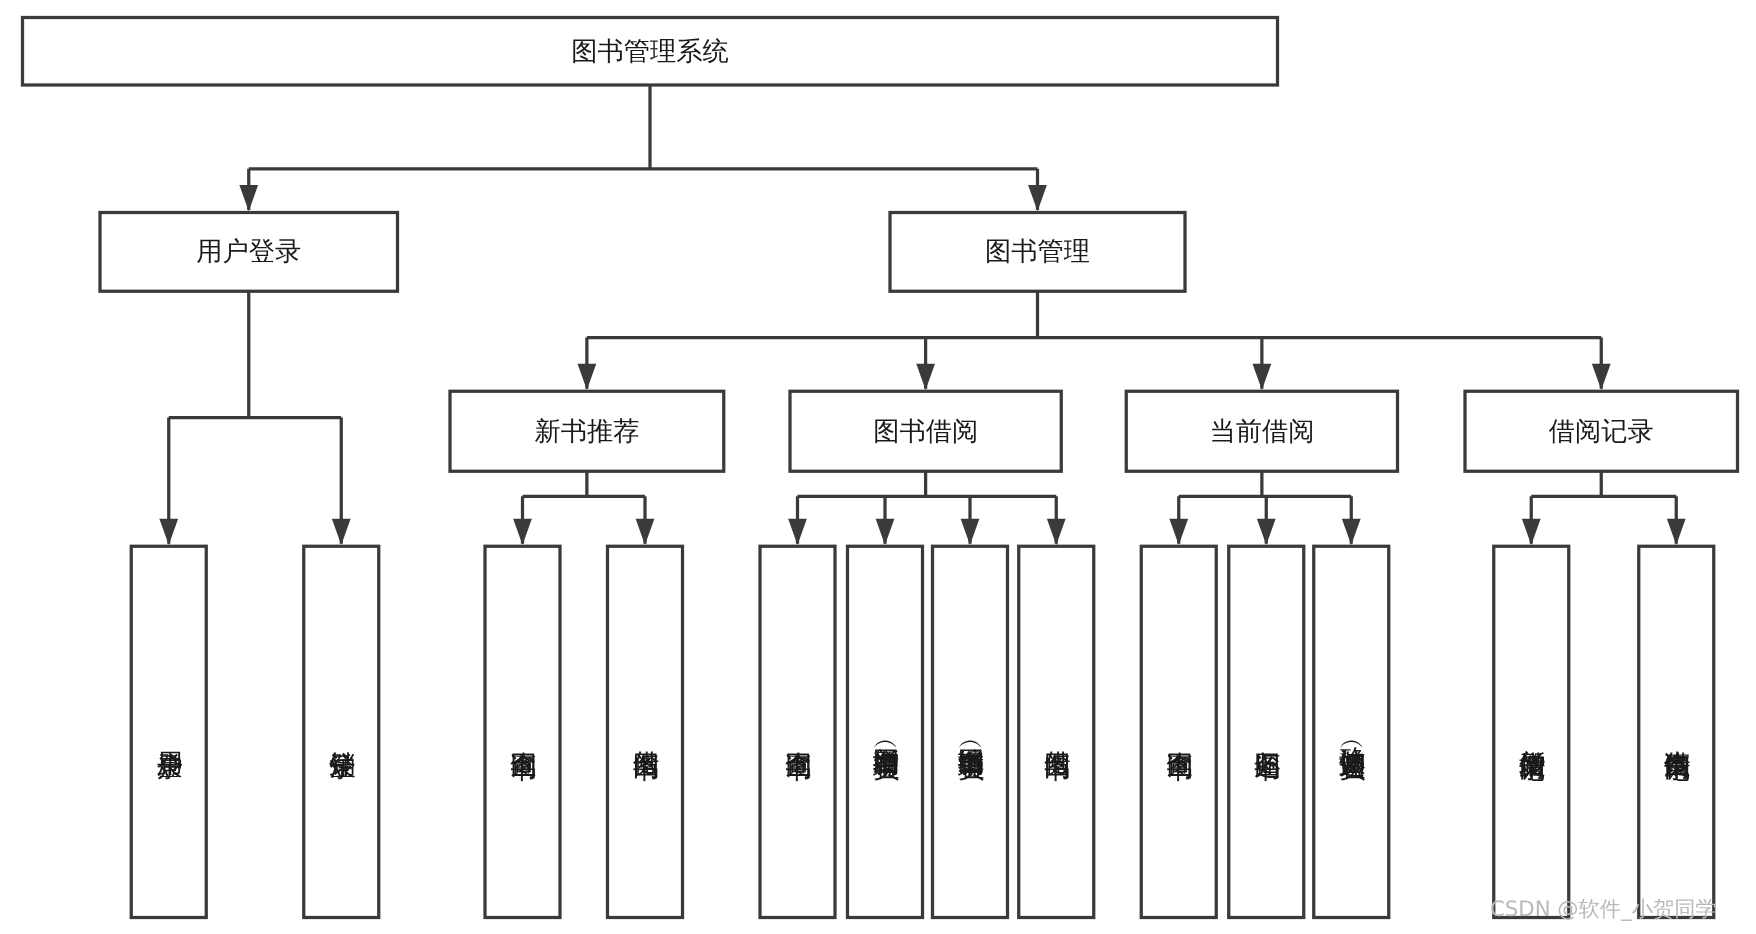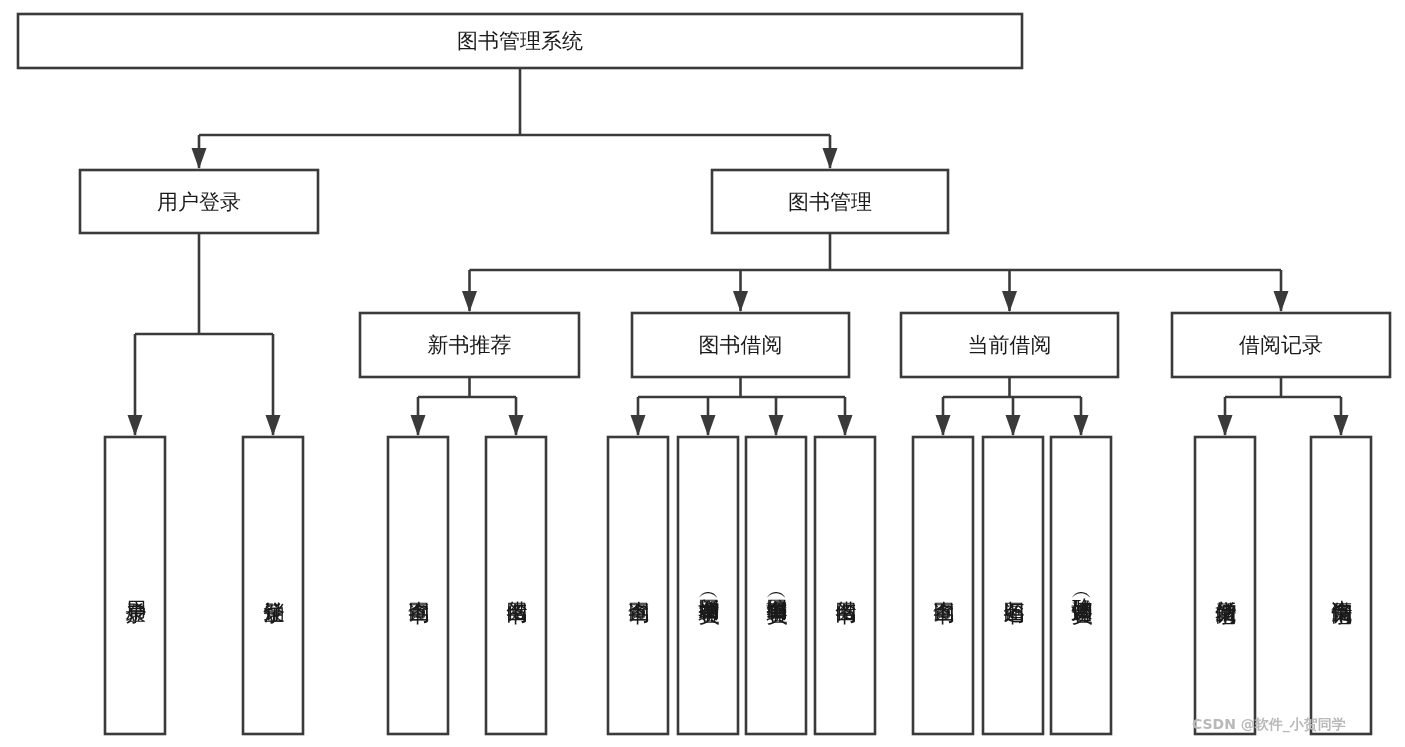--- a/index.html
+++ b/index.html
@@ -30,25 +30,24 @@
     font-size:21px;
     line-height:1.04;
     color:#1a1a1a;
     letter-spacing:1px;
     white-space:nowrap;
     pointer-events:none;
   }
   .watermark{
     position:absolute;
     font-family:"DejaVu Sans","Liberation Sans",sans-serif;
-    font-size:14px;
+    font-size:17px;
     color:#b9b9b9;
     white-space:nowrap;
     pointer-events:none;
-    font-weight:bold;
   }
 </style>
 </head>
 <body>
 
 <div id="diagram-root">
 
   <svg id="tree-svg" viewBox="0 0 1405 747">
     <g id="edges-layer">
         <line x1="520" y1="68" x2="520" y2="135" class="edge-line"></line>

